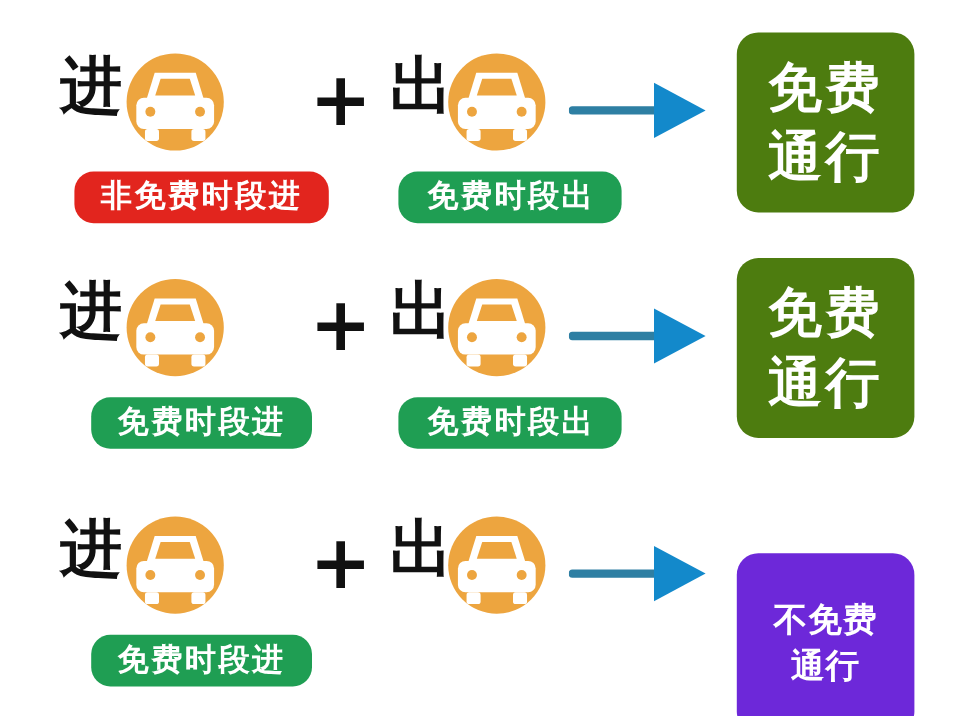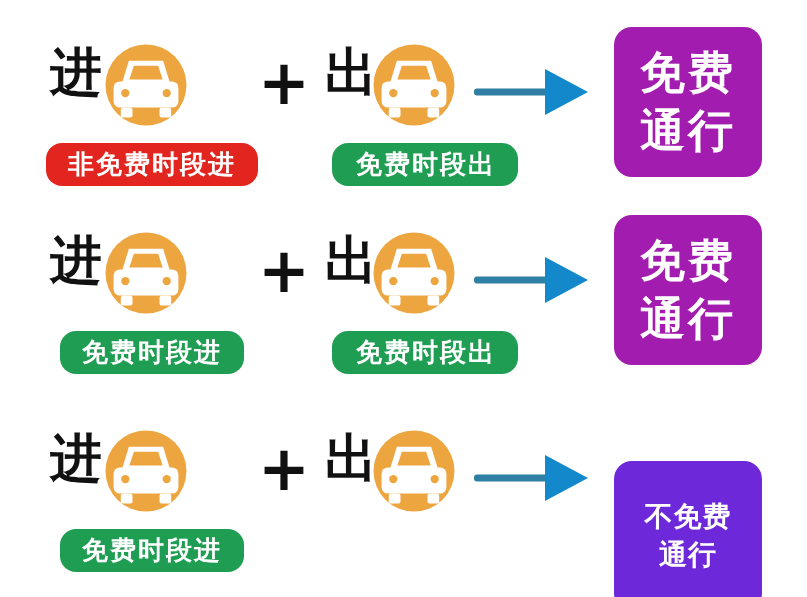--- a/index.html
+++ b/index.html
@@ -65,21 +65,21 @@
     line-height: 43px;
     padding: 0 22px;
     border-radius: 16px;
     font-size: 26px;
     font-weight: 700;
     color: #ffffff;
     white-space: nowrap;
     text-align: center;
     letter-spacing: 2px;
   }
-  .pill-enter { left: 152px; }
+  .pill-enter { left: 168px; }
   .pill-exit  { left: 425px; padding-left: 24px; }
   .pill.green { background: #1f9e53; }
   .pill.red   { background: #e2251e; }
 
   .arrow {
     position: absolute;
     left: 474px;
     top: 45px;
     width: 116px;
     height: 50px;
@@ -95,21 +95,21 @@
     display: flex;
     flex-direction: column;
     align-items: center;
     justify-content: center;
     gap: 6px;
     color: #ffffff;
     font-weight: 700;
     text-align: center;
     line-height: 1.15;
   }
-  .result.green { background: #a21caf; font-size: 45px; letter-spacing: 3px; }
+  .result.green { background: #4d7c0f; font-size: 45px; letter-spacing: 3px; }
   .result.red   { background: #6d28d9; font-size: 28px; letter-spacing: 1px; margin-top: 48px; }
 </style>
 </head>
 <body>
 
 <svg width="0" height="0" style="position:absolute">
   <defs>
     <g id="car-glyph">
       <circle cx="50" cy="50" r="45" fill="#eda53f"></circle>
       <path d="M31 23 L69 23 L77 49 L23 49 Z" fill="#ffffff"></path>

